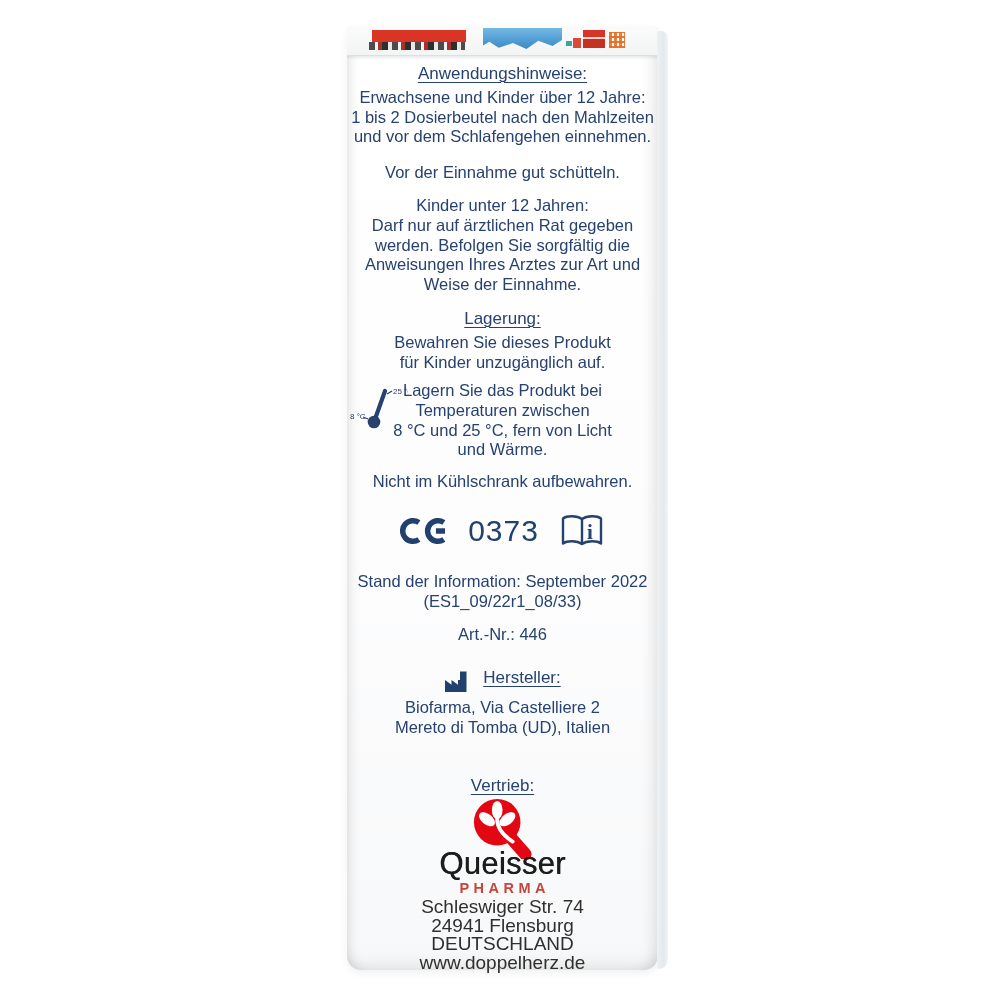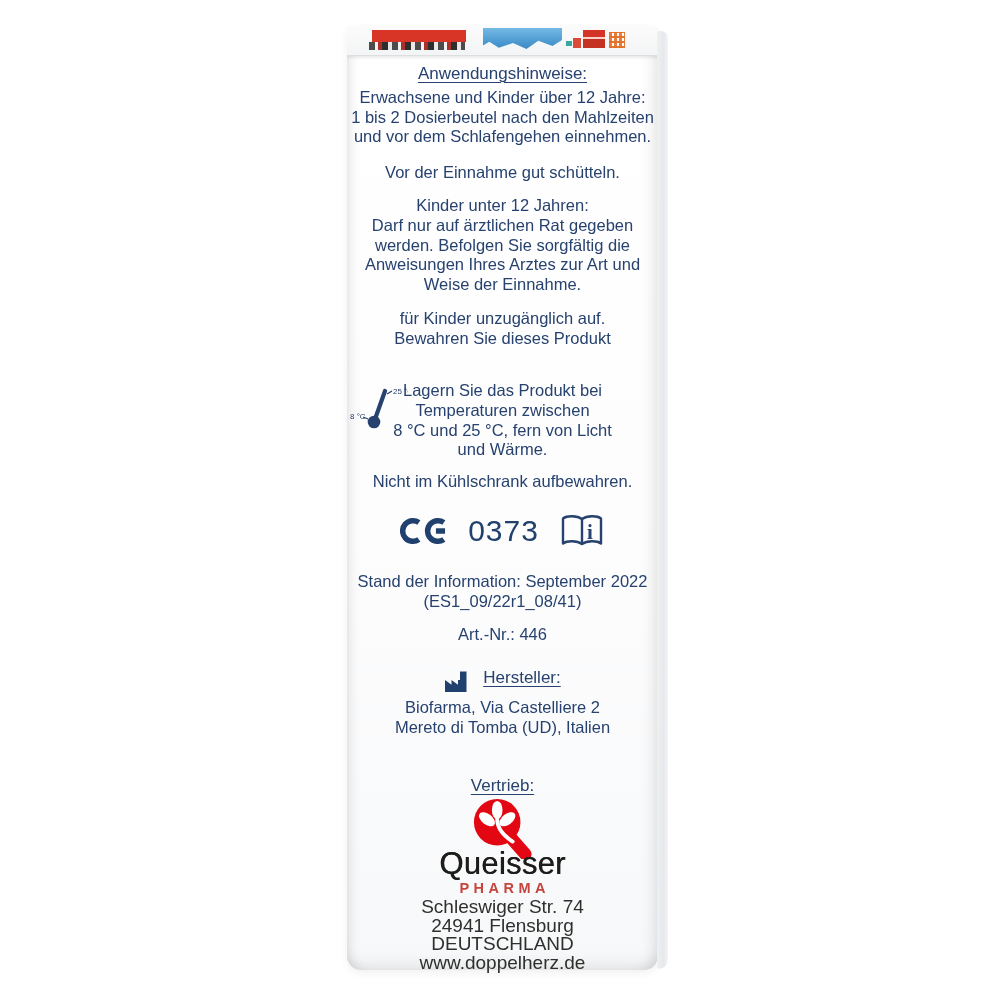--- a/index.html
+++ b/index.html
@@ -81,22 +81,23 @@
 
     <div class="sec" style="top:170px">
       <div>Kinder unter 12 Jahren:</div>
       <div>Darf nur auf ärztlichen Rat gegeben</div>
       <div>werden. Befolgen Sie sorgfältig die</div>
       <div>Anweisungen Ihres Arztes zur Art und</div>
       <div>Weise der Einnahme.</div>
     </div>
 
     <div class="sec" style="top:283px">
+      <div class="hd">Lagerung:</div>
+      <div>Bewahren Sie dieses Produkt</div>
       <div>für Kinder unzugänglich auf.</div>
-      <div>Bewahren Sie dieses Produkt</div>
     </div>
 
     <div class="sec" style="top:355px">
       <div>Lagern Sie das Produkt bei</div>
       <div>Temperaturen zwischen</div>
       <div>8 °C und 25 °C, fern von Licht</div>
       <div>und Wärme.</div>
     </div>
     <svg class="thermo" width="58" height="48" viewBox="0 0 58 48">
       <line x1="24" y1="40" x2="35" y2="9" stroke="#27426f" stroke-width="4.2" stroke-linecap="round"></line>
@@ -118,21 +119,21 @@
       <span class="ce-num">0373</span>
       <svg class="booklet" width="46" height="34" viewBox="0 0 46 34">
         <path d="M23,5 C18,1.5 8,1.5 4,4.5 V29.5 C8,26.5 18,26.5 23,30 C28,26.5 38,26.5 42,29.5 V4.5 C38,1.5 28,1.5 23,5 Z" fill="none" stroke="#27426f" stroke-width="2.4" stroke-linejoin="round"></path>
         <line x1="23" y1="5" x2="23" y2="30" stroke="#27426f" stroke-width="2.4"></line>
         <text x="28" y="25" font-size="21" font-weight="bold" font-family="Liberation Serif, serif" fill="#27426f">i</text>
       </svg>
     </div>
 
     <div class="sec" style="top:546px">
       <div>Stand der Information: September 2022</div>
-      <div>(ES1_09/22r1_08/41)</div>
+      <div>(ES1_09/22r1_08/33)</div>
     </div>
     <div class="sec" style="top:599px">Art.-Nr.: 446</div>
 
     <div class="sec" style="top:642px">
       <div class="manu-row">
         <svg width="31" height="24" viewBox="0 0 31 24">
           <path d="M1,23 V11 l6.5,4.8 V11 l6.5,4.8 V11 h2 V2.5 h6.5 V23 Z" fill="#20406e"></path>
         </svg>
         <span class="hd" style="margin-bottom:6px">Hersteller:</span>
       </div>

